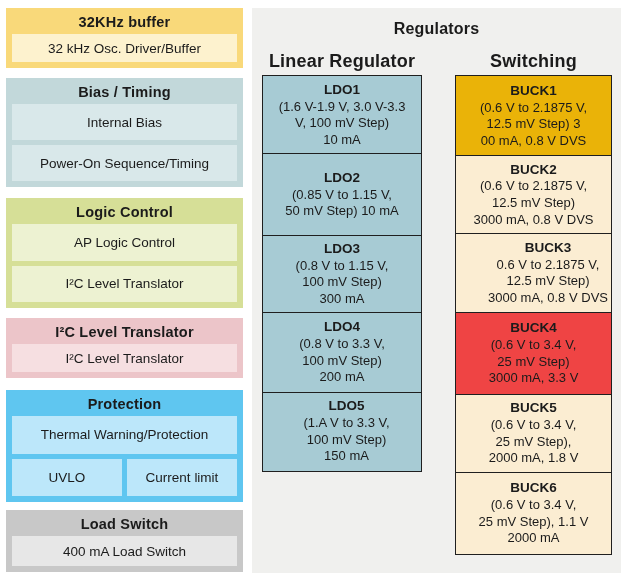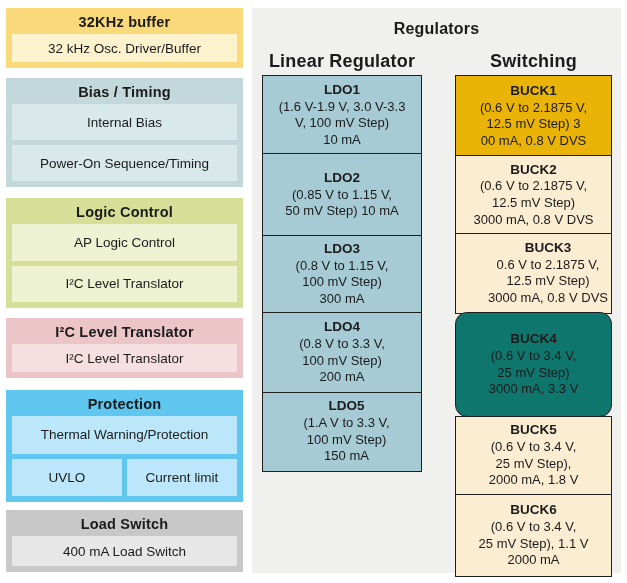--- a/index.html
+++ b/index.html
@@ -158,21 +158,21 @@
         <div class="reg-details">(0.6 V to 2.1875 V,
 12.5 mV Step)
 3000 mA, 0.8 V DVS</div>
       </div>
       <div class="reg-block" style="height: 81px; background-color: rgb(251, 237, 210); padding-left: 32px;">
         <div class="reg-name">BUCK3</div>
         <div class="reg-details">0.6 V to 2.1875 V,
 12.5 mV Step)
 3000 mA, 0.8 V DVS</div>
       </div>
-      <div class="reg-block" style="height: 105px; background-color: #0f766e; border-radius: 12px;">
+      <div class="reg-block" style="height: 83px; background-color: #ef4444;">
         <div class="reg-name">BUCK4</div>
         <div class="reg-details">(0.6 V to 3.4 V,
 25 mV Step)
 3000 mA, 3.3 V</div>
       </div>
       <div class="reg-block" style="height: 80px; background-color: rgb(251, 237, 210);">
         <div class="reg-name">BUCK5</div>
         <div class="reg-details">(0.6 V to 3.4 V,
 25 mV Step),
 2000 mA, 1.8 V</div>

